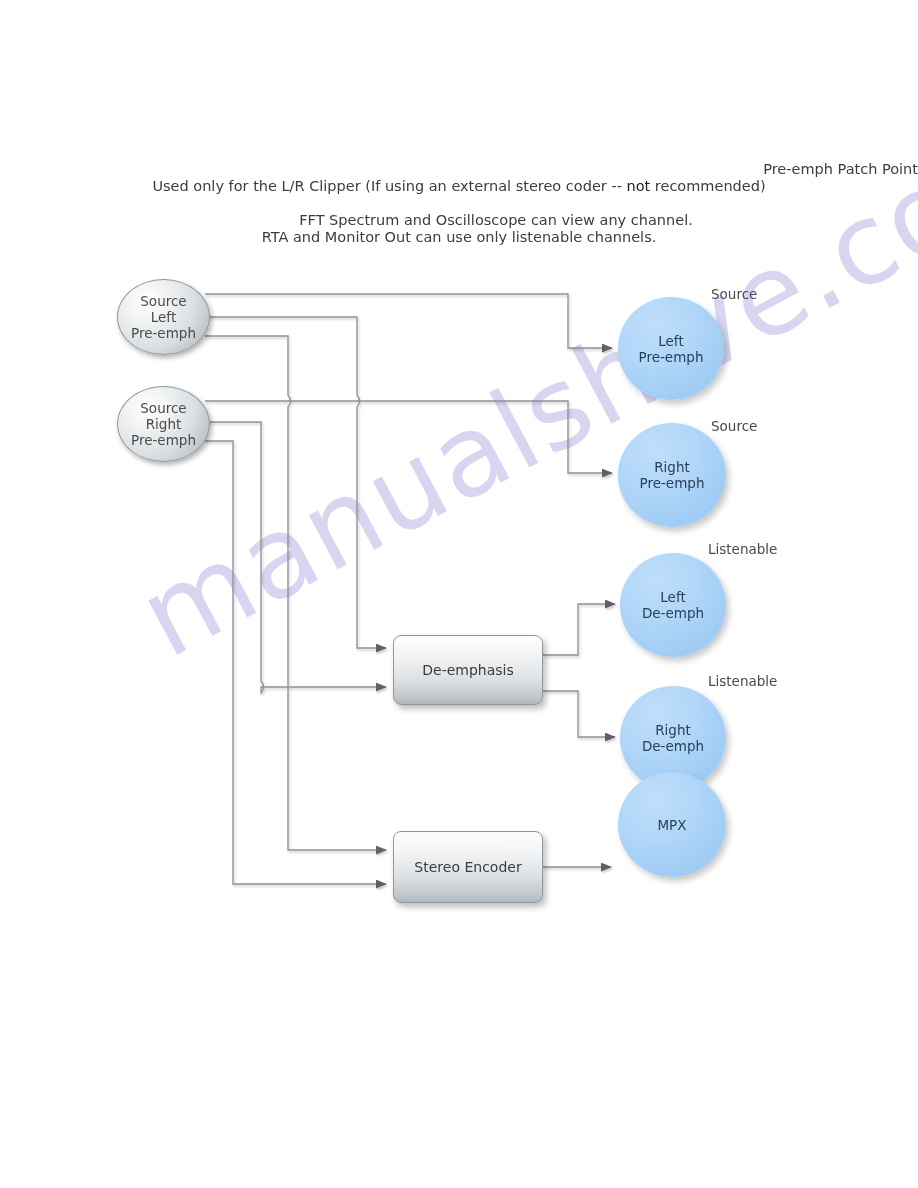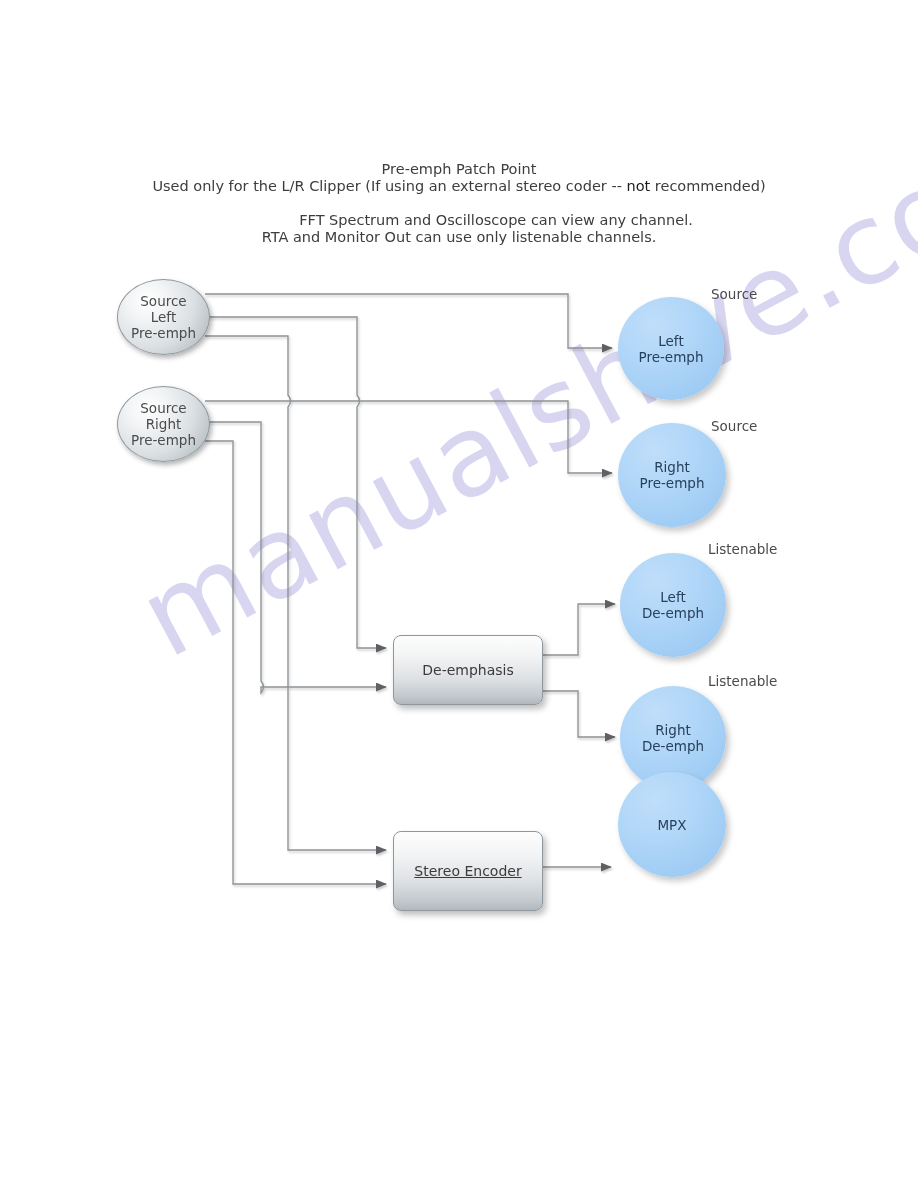--- a/index.html
+++ b/index.html
@@ -18,21 +18,21 @@
     color:#b9b4e6;opacity:.55;
     transform:rotate(-28deg);transform-origin:left center;
     white-space:nowrap;pointer-events:none;user-select:none;
     z-index:1;
   }
 
   
   .hdr{position:absolute;left:0;width:918px;text-align:center;z-index:4;}
   .hdr .l{display:block;font-size:14.5px;line-height:17px;color:#3d3d3d;white-space:nowrap;}
   .hdr .l b{font-weight:normal;color:#1d1d1d;}
-  #hdr1{top:161px;}
+  #hdr1{top:161px;text-align:right;}
   #hdr2{top:178px;}
   #hdr3{top:212px;padding-left:37px;}
   #hdr4{top:229px;}
   #hdr5{top:246px;}
 
   
   #wires{position:absolute;left:0;top:0;width:918px;height:1188px;z-index:2;}
 
   
   .node{position:absolute;z-index:3;box-sizing:border-box;
@@ -131,21 +131,21 @@
       <span>Source</span><br>
       <span>Right</span><br>
       <span>Pre-emph</span>
     </div>
   </div>
 
   <div class="node proc" style="left:393px;top:635px;width:150px;height:70px;">
     <div class="lbl">De-emphasis</div>
   </div>
 
-  <div class="node proc" style="left:393px;top:831px;width:150px;height:80px;text-decoration:underline;">
+  <div class="node proc" style="left:393px;top:831px;width:150px;height:72px;">
     <div class="lbl">Stereo Encoder</div>
   </div>
 
   <div class="node dst" style="left:618px;top:297px;width:106px;height:103px;">
     <div class="lbl">
       <span>Left</span><br>
       <span>Pre-emph</span>
     </div>
   </div>
   <div class="cap" style="left:711px;top:286px;">Source</div>

